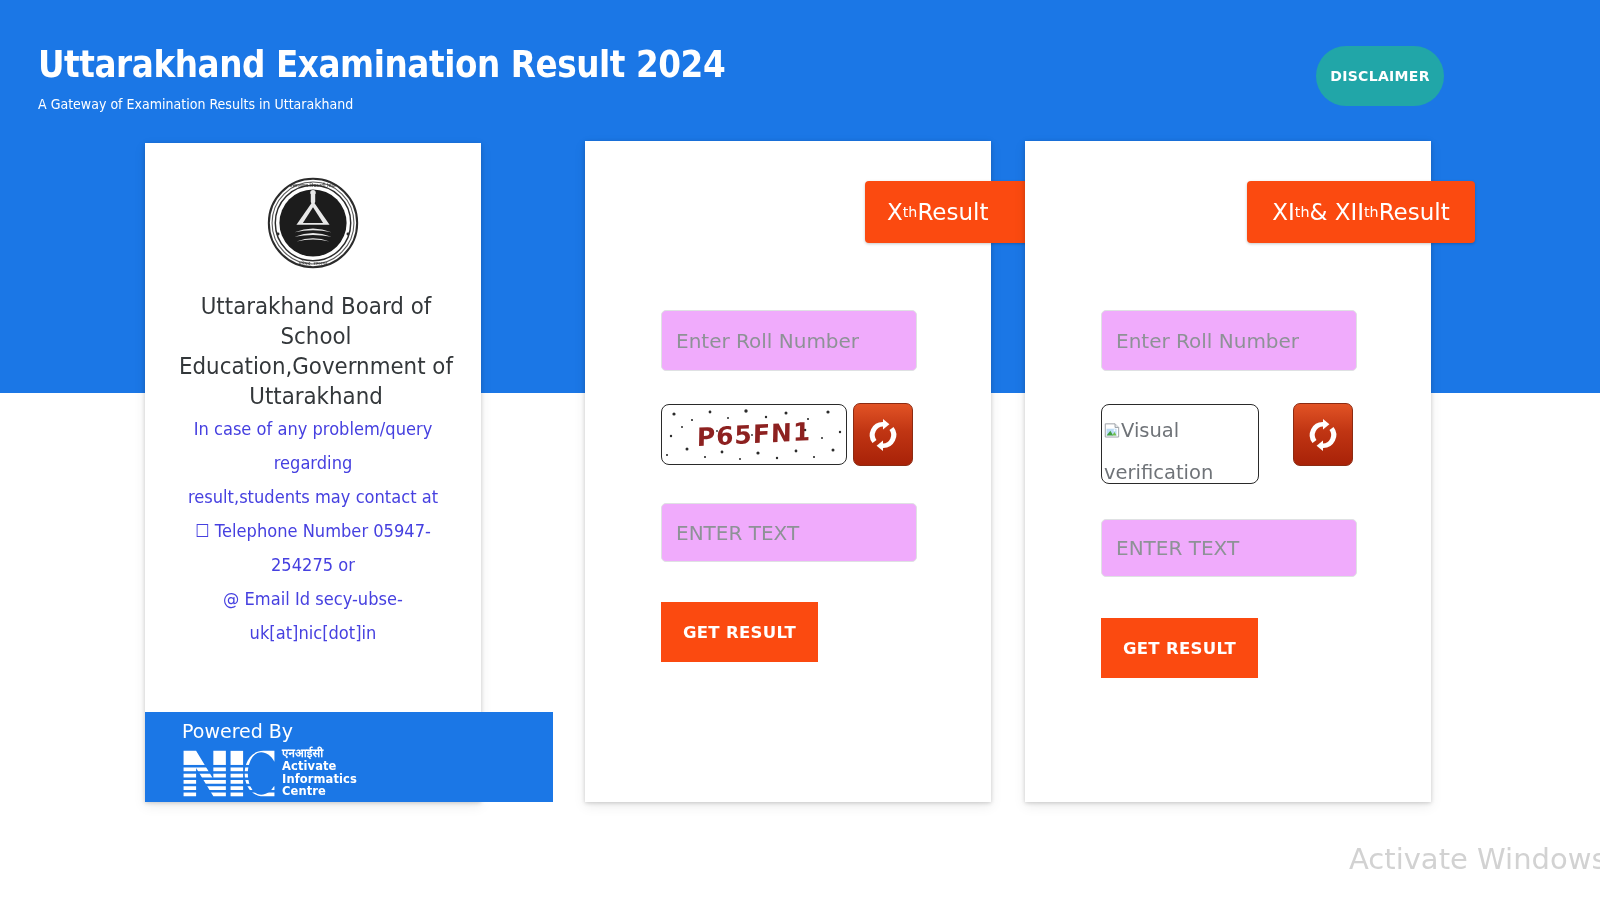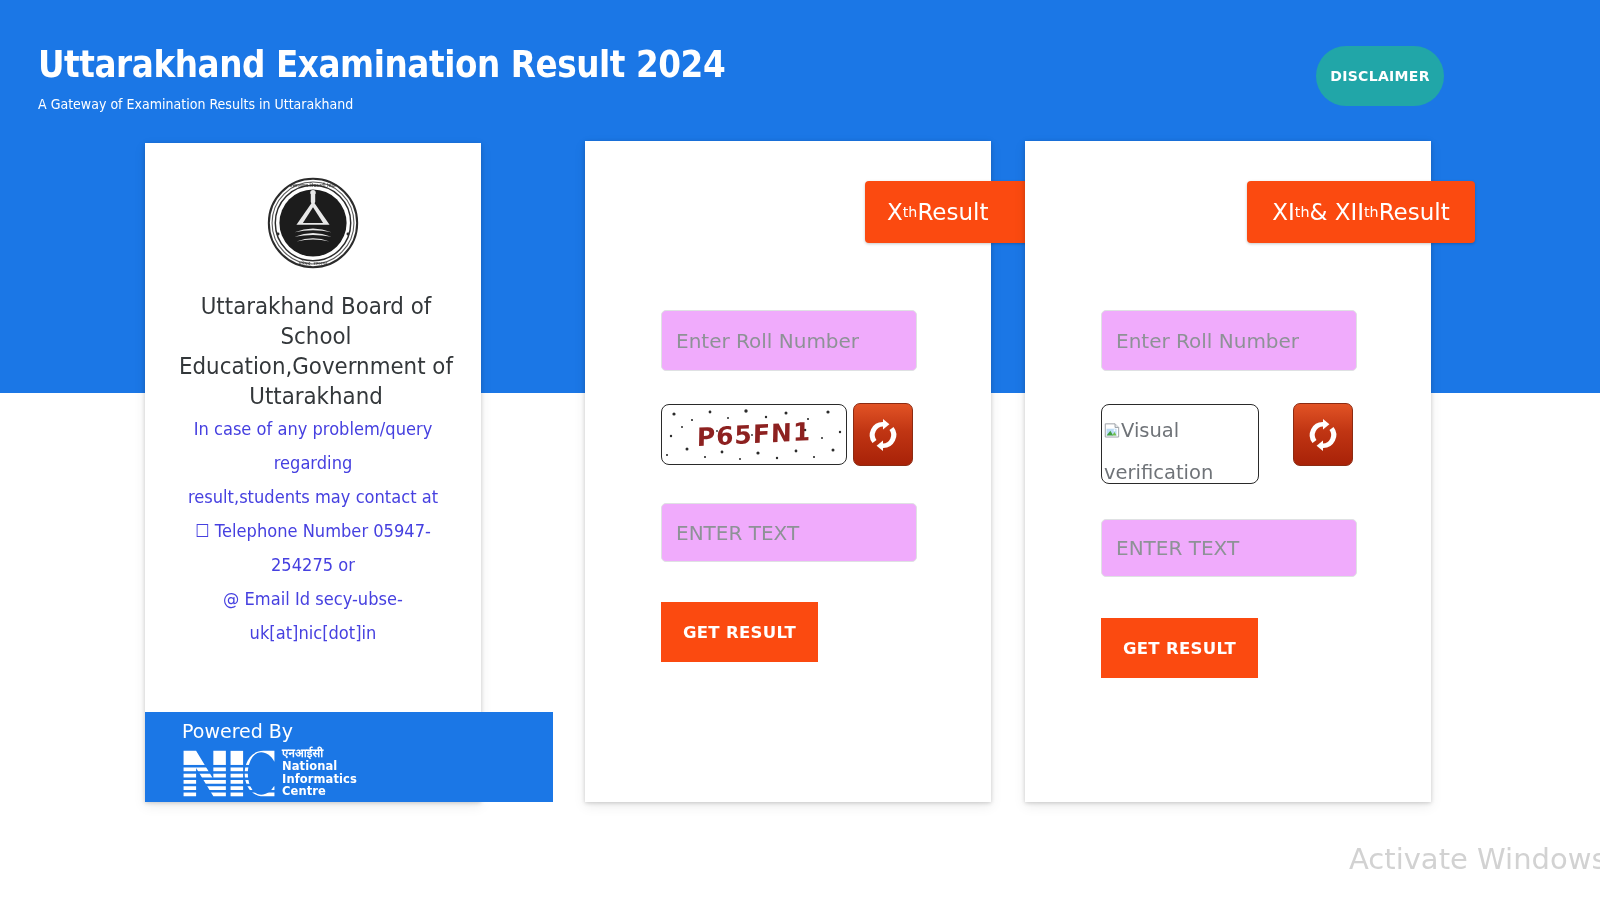--- a/index.html
+++ b/index.html
@@ -253,21 +253,21 @@
             </mask>
           </defs>
           <g mask="url(#stripes)" fill="#ffffff">
             <polygon points="2,8 18,8 40,44 40,8 56,8 56,66 40,66 18,30 18,66 2,66"></polygon>
             <rect x="62" y="8" width="16" height="58"></rect>
             <path d="M118 22 C112 10 98 5 90 16 C82 27 82 47 90 58 C98 69 112 64 118 52 L118 66 L104 66 C88 66 80 52 80 37 C80 22 88 8 104 8 L118 8 Z"></path>
           </g>
         </svg>
         <div class="nic-words">
           <div>एनआईसी</div>
-          <div>National</div>
+          <div>Activate</div>
           <div>Informatics</div>
           <div>Centre</div>
         </div>
       </div>
     </div>
   </div>
 
   <div class="card" id="card-ten"></div>
 
   <div class="result-tab" id="tab-ten">

